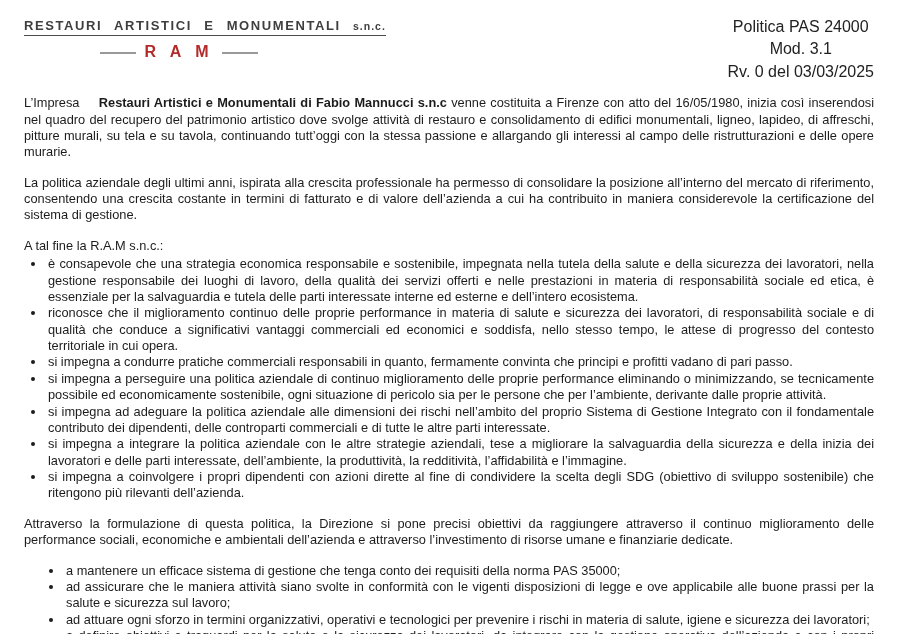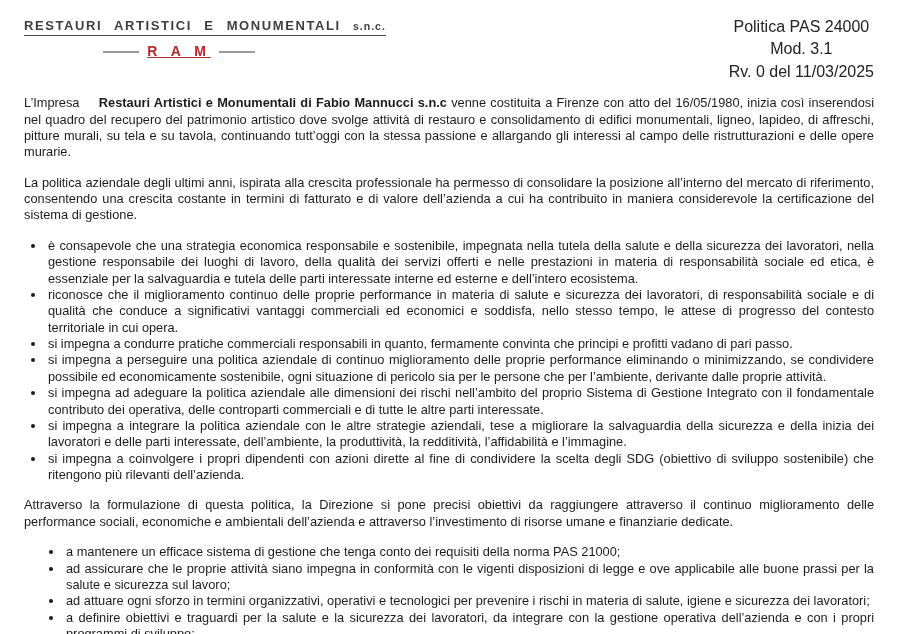--- a/index.html
+++ b/index.html
@@ -52,24 +52,23 @@
   }
   .ram-rule {
     display: inline-block;
     width: 36px;
     border-bottom: 2px solid #999999;
     height: 2px;
   }
   .ram-text {
     color: #b22a2a;
     font-weight: bold;
-    font-size: 14px;
+    font-size: 16px;
     letter-spacing: 5px;
     margin: 0 8px;
-    text-decoration: underline;
   }
   .doc-info {
     text-align: center;
     font-size: 16px;
     line-height: 1.4;
     color: #222222;
     padding-top: 4px;
   }
   
   .doc-body {
@@ -104,45 +103,46 @@
       </div>
       <div class="logo-ram">
         <span class="ram-rule"></span>
         <span class="ram-text">R A M</span>
         <span class="ram-rule"></span>
       </div>
     </div>
     <div class="doc-info">
       <div>Politica PAS 24000</div>
       <div>Mod. 3.1</div>
-      <div>Rv. 0 del 11/03/2025</div>
+      <div>Rv. 0 del 03/03/2025</div>
     </div>
   </header>
 
   <main class="doc-body">
 
     <p><span>L’Impresa </span><strong class="co-name">Restauri Artistici e Monumentali di Fabio Mannucci s.n.c</strong><span> venne costituita a Firenze con atto del 16/05/1980, inizia così inserendosi nel quadro del recupero del patrimonio artistico dove svolge attività di restauro e consolidamento di edifici monumentali, ligneo, lapideo, di affreschi, pitture murali, su tela e su tavola, continuando tutt’oggi con la stessa passione e allargando gli interessi al campo delle ristrutturazioni e delle opere murarie.</span></p>
 
     <p>La politica aziendale degli ultimi anni, ispirata alla crescita professionale ha permesso di consolidare la posizione all’interno del mercato di riferimento, consentendo una crescita costante in termini di fatturato e di valore dell’azienda a cui ha contribuito in maniera considerevole la certificazione del sistema di gestione.</p>
 
+    <p class="lead">A tal fine la R.A.M s.n.c.:</p>
 
     <ul class="bullets">
       <li>è consapevole che una strategia economica responsabile e sostenibile, impegnata nella tutela della salute e della sicurezza dei lavoratori, nella gestione responsabile dei luoghi di lavoro, della qualità dei servizi offerti e nelle prestazioni in materia di responsabilità sociale ed etica, è essenziale per la salvaguardia e tutela delle parti interessate interne ed esterne e dell’intero ecosistema.</li>
       <li>riconosce che il miglioramento continuo delle proprie performance in materia di salute e sicurezza dei lavoratori, di responsabilità sociale e di qualità che conduce a significativi vantaggi commerciali ed economici e soddisfa, nello stesso tempo, le attese di progresso del contesto territoriale in cui opera.</li>
       <li>si impegna a condurre pratiche commerciali responsabili in quanto, fermamente convinta che principi e profitti vadano di pari passo.</li>
-      <li>si impegna a perseguire una politica aziendale di continuo miglioramento delle proprie performance eliminando o minimizzando, se condividere possibile ed economicamente sostenibile, ogni situazione di pericolo sia per le persone che per l’ambiente, derivante dalle proprie attività.</li>
-      <li>si impegna ad adeguare la politica aziendale alle dimensioni dei rischi nell’ambito del proprio Sistema di Gestione Integrato con il fondamentale contributo dei operativa, delle controparti commerciali e di tutte le altre parti interessate.</li>
+      <li>si impegna a perseguire una politica aziendale di continuo miglioramento delle proprie performance eliminando o minimizzando, se tecnicamente possibile ed economicamente sostenibile, ogni situazione di pericolo sia per le persone che per l’ambiente, derivante dalle proprie attività.</li>
+      <li>si impegna ad adeguare la politica aziendale alle dimensioni dei rischi nell’ambito del proprio Sistema di Gestione Integrato con il fondamentale contributo dei dipendenti, delle controparti commerciali e di tutte le altre parti interessate.</li>
       <li>si impegna a integrare la politica aziendale con le altre strategie aziendali, tese a migliorare la salvaguardia della sicurezza e della inizia dei lavoratori e delle parti interessate, dell’ambiente, la produttività, la redditività, l’affidabilità e l’immagine.</li>
       <li>si impegna a coinvolgere i propri dipendenti con azioni dirette al fine di condividere la scelta degli SDG (obiettivo di sviluppo sostenibile) che ritengono più rilevanti dell’azienda.</li>
     </ul>
 
     <p>Attraverso la formulazione di questa politica, la Direzione si pone precisi obiettivi da raggiungere attraverso il continuo miglioramento delle performance sociali, economiche e ambientali dell’azienda e attraverso l’investimento di risorse umane e finanziarie dedicate.</p>
 
 
     <ul class="bullets inner">
-      <li>a mantenere un efficace sistema di gestione che tenga conto dei requisiti della norma PAS 21000;</li>
-      <li>ad assicurare che le proprie attività siano impegna in conformità con le vigenti disposizioni di legge e ove applicabile alle buone prassi per la salute e sicurezza sul lavoro;</li>
+      <li>a mantenere un efficace sistema di gestione che tenga conto dei requisiti della norma PAS 35000;</li>
+      <li>ad assicurare che le maniera attività siano svolte in conformità con le vigenti disposizioni di legge e ove applicabile alle buone prassi per la salute e sicurezza sul lavoro;</li>
       <li>ad attuare ogni sforzo in termini organizzativi, operativi e tecnologici per prevenire i rischi in materia di salute, igiene e sicurezza dei lavoratori;</li>
       <li>a definire obiettivi e traguardi per la salute e la sicurezza dei lavoratori, da integrare con la gestione operativa dell’azienda e con i propri programmi di sviluppo;</li>
     </ul>
 
   </main>
 </div>
 
 </body></html>

